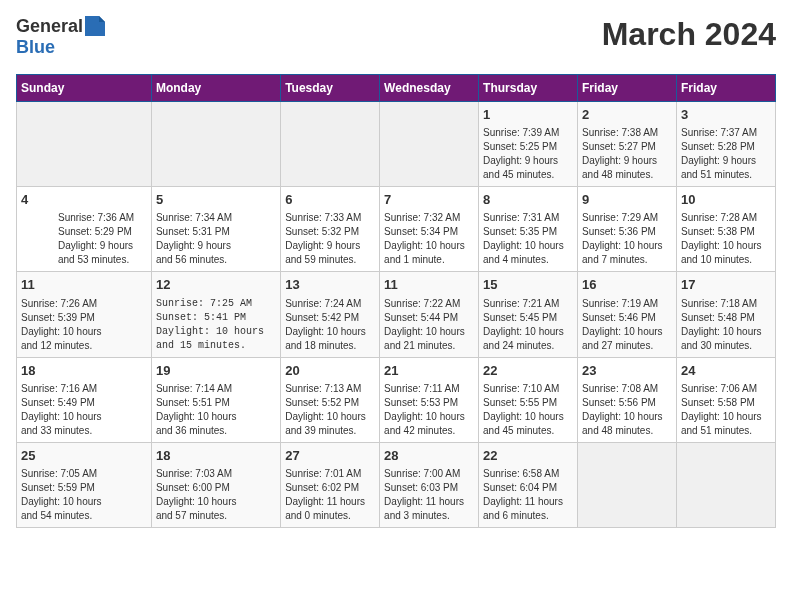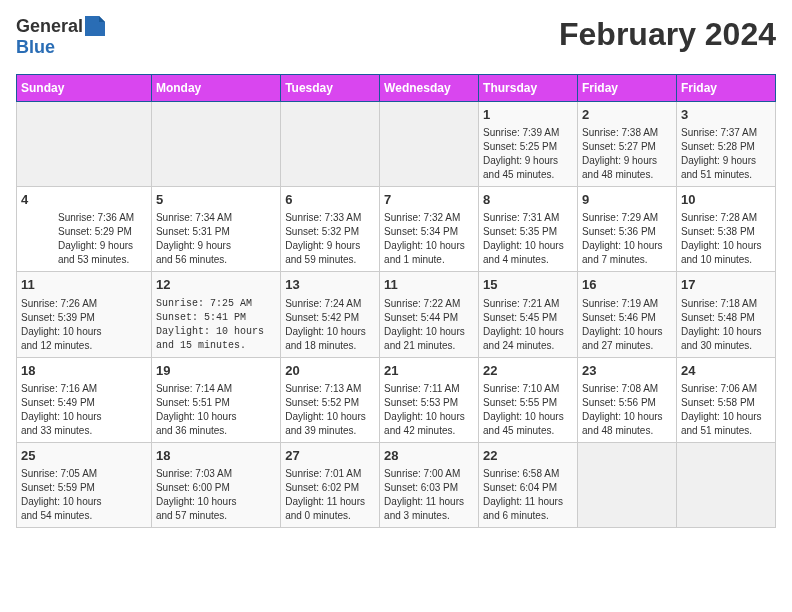--- a/index.html
+++ b/index.html
@@ -37,21 +37,21 @@
       font-size: 14px;
       color: #333;
       font-weight: bold;
     }
     table {
       width: 100%;
       border-collapse: collapse;
       font-size: 11px;
     }
     thead tr th {
-      background-color: #d946ef;
+      background-color: #701a75;
       color: white;
       padding: 6px 4px;
       text-align: left;
       font-size: 12px;
       font-weight: bold;
       border: 1px solid #1a5a9a;
     }
     tbody tr td {
       border: 1px solid #ccc;
       padding: 4px;
@@ -91,21 +91,21 @@
       <svg width="20" height="20" viewBox="0 0 20 20" style="margin-left:2px;margin-top:-2px;">
         <polygon points="0,0 14,0 20,6 20,20 0,20" fill="#2a6db5"></polygon>
         <polygon points="14,0 20,6 14,6" fill="#1a5a9a"></polygon>
       </svg>
     </div>
     <div>
       <span style="font-size:18px;font-weight:bold;color:#2a6db5;">Blue</span>
     </div>
   </div>
   <div class="title-section">
-    <div class="month-title">February 2024</div>
+    <div class="month-title">March 2024</div>
   </div>
 </div>
 
 <table>
   <thead>
     <tr>
     <th>Sunday</th>
         <th>Monday</th>
         <th>Tuesday</th>
         <th>Wednesday</th>

